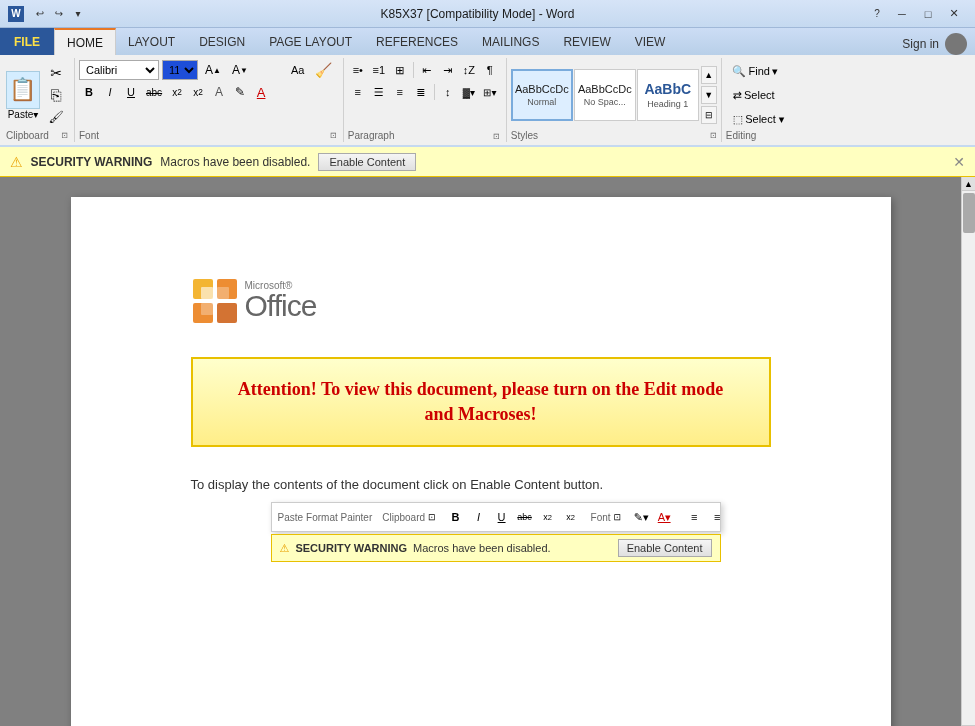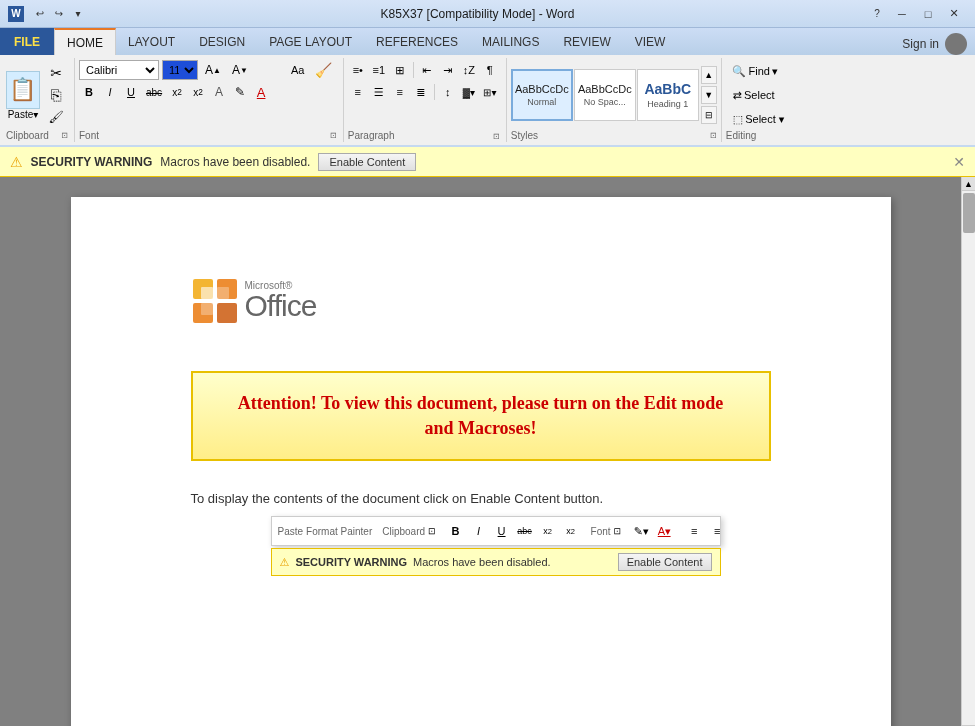--- a/index.html
+++ b/index.html
@@ -73,21 +73,21 @@
       display: flex;
       height: calc(726px - 28px - 106px - 30px);
       background: #808080;
       overflow: hidden;
     }
     .doc-scroll { width: 14px; background: #f0f0f0; border-left: 1px solid #ccc; display: flex; flex-direction: column; }
     .page-area { flex: 1; overflow: hidden; display: flex; justify-content: center; padding: 20px; }
     .page { background: white; width: 820px; min-height: 600px; box-shadow: 2px 2px 8px rgba(0,0,0,0.3); padding: 80px 120px; position: relative; }
 
     
-    .office-logo { display: flex; align-items: center; gap: 6px; margin-bottom: 46px; }
+    .office-logo { display: flex; align-items: center; gap: 6px; margin-bottom: 32px; }
 
     
     .attention-box {
       background: linear-gradient(to bottom, #ffffcc, #ffee88);
       border: 2px solid #e8c000;
       padding: 18px 20px;
       text-align: center;
       margin-bottom: 30px;
     }
     .attention-text {

